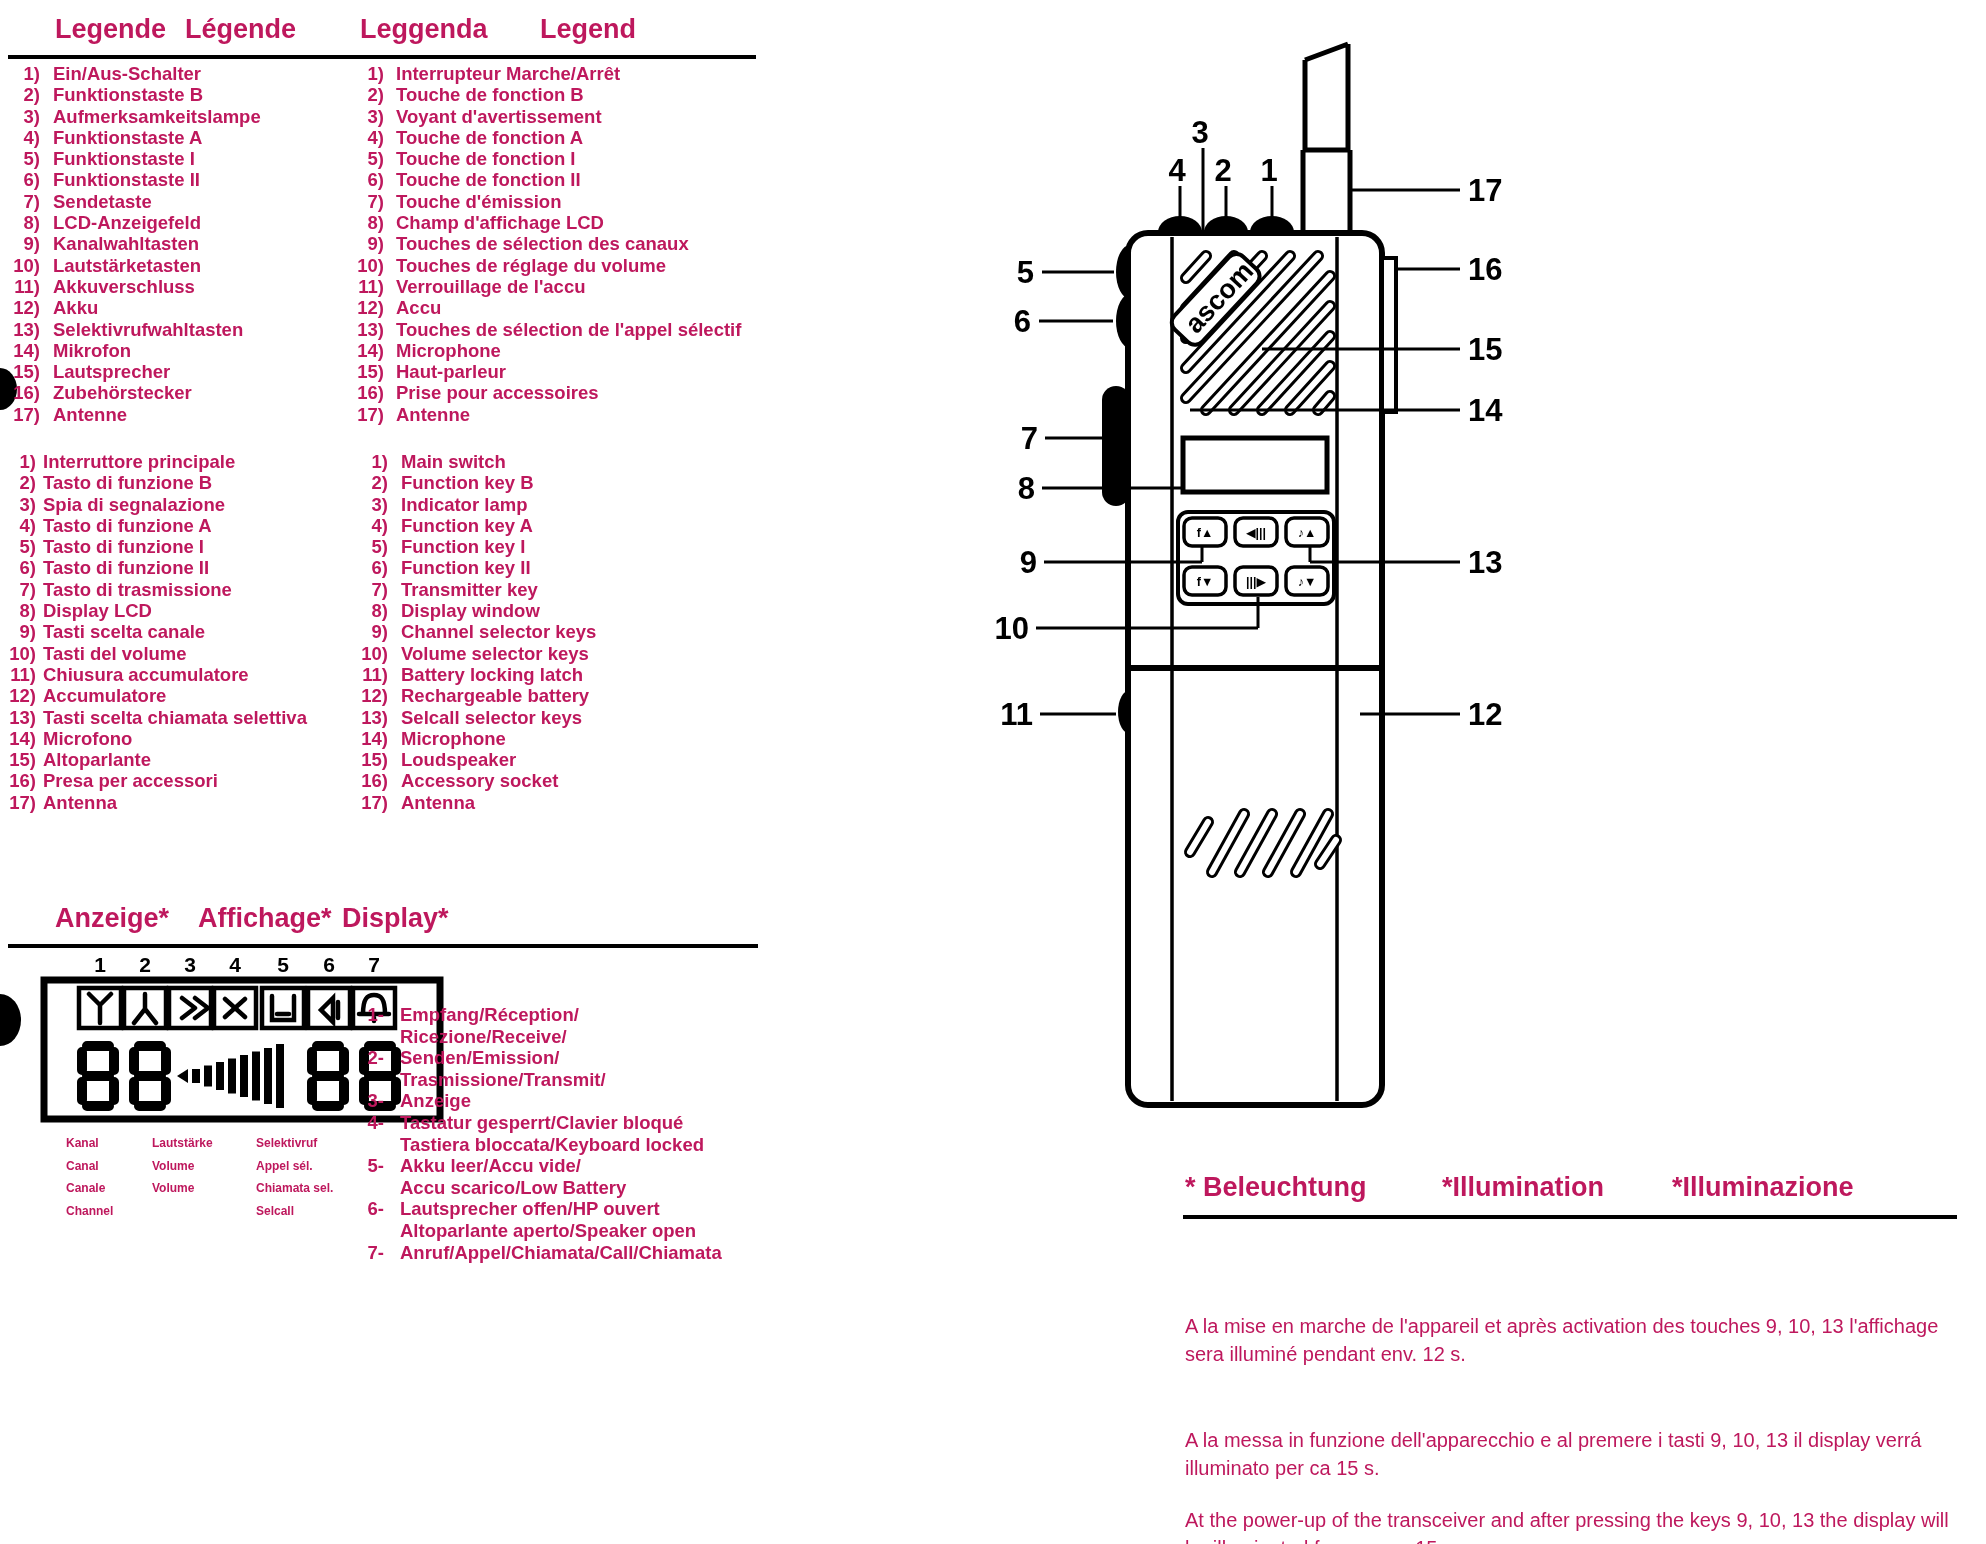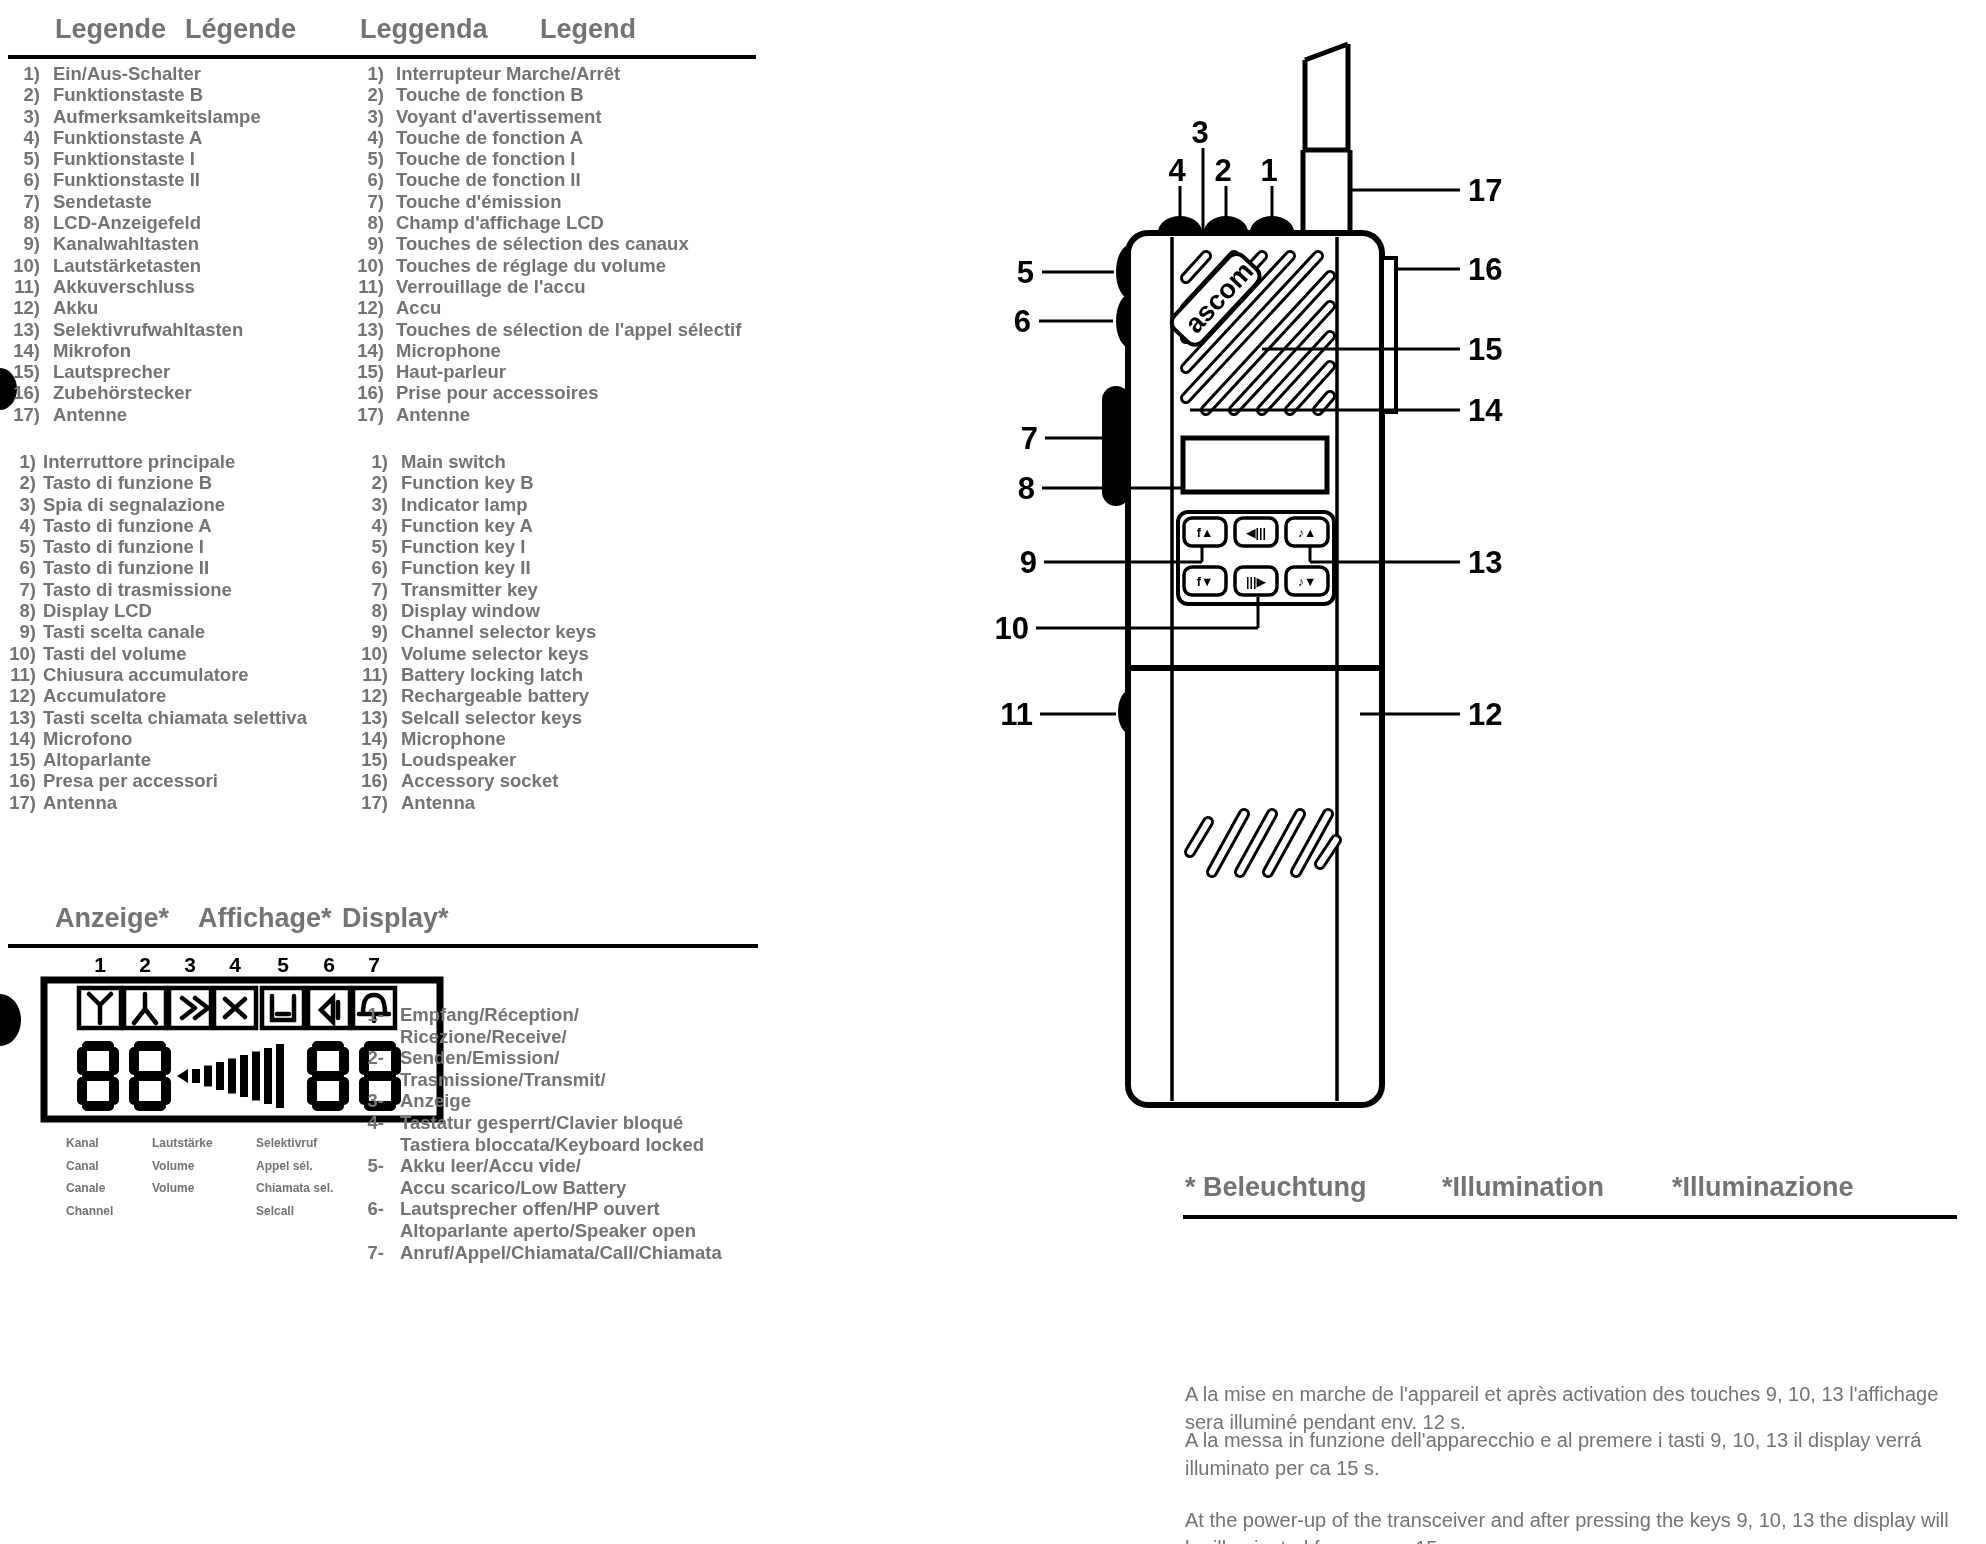--- a/index.html
+++ b/index.html
@@ -1,17 +1,17 @@
 <!DOCTYPE html>
 <html><head>
 <meta charset="utf-8">
 <style>
   html,body { margin:0; padding:0; background:#e8e8e8; }
   .page {
-    position:relative; width:1986px; height:1544px; background:#fff; color:#737373;
+    position:relative; width:1986px; height:1544px; background:#fff; color:#be185d;
     font-family:"Liberation Sans","DejaVu Sans",sans-serif; overflow:hidden;
   }
   .abs { position:absolute; }
   .hd { font-weight:bold; font-size:27px; white-space:nowrap; }
   .rule { position:absolute; background:#000; height:4px; }
   ol.llist { margin:0; padding:0; list-style:none; position:absolute; font-size:18.5px; font-weight:bold; }
   ol.llist li { display:flex; line-height:21.3px; }
   ol.llist .num { text-align:right; flex:none; }
   .de .num { width:32px; margin-right:13px; }
   .fr .num { width:32px; margin-right:12px; }
@@ -408,21 +408,21 @@
 Trasmissione/Transmit/</span></li><li><span class="num">3-</span><span class="pre">Anzeige</span></li><li><span class="num">4-</span><span class="pre">Tastatur gesperrt/Clavier bloqué
 Tastiera bloccata/Keyboard locked</span></li><li><span class="num">5-</span><span class="pre">Akku leer/Accu vide/
 Accu scarico/Low Battery</span></li><li><span class="num">6-</span><span class="pre">Lautsprecher offen/HP ouvert
 Altoparlante aperto/Speaker open</span></li><li><span class="num">7-</span><span class="pre">Anruf/Appel/Chiamata/Call/Chiamata</span></li></ol>
 
   <span class="abs hd" style="left:1185px; top:1172px;">* Beleuchtung</span>
   <span class="abs hd" style="left:1442px; top:1172px;">*Illumination</span>
   <span class="abs hd" style="left:1672px; top:1172px;">*Illuminazione</span>
   <div class="rule" style="left:1183px; top:1215px; width:774px;"></div>
 
-  <p class="para" style="left:1185px; top:1360px;">A la mise en marche de l'appareil et après activation des touches 9, 10, 13 l'affichage sera illuminé pendant env. 12 s.</p>
+  <p class="para" style="left:1185px; top:1292px;">A la mise en marche de l'appareil et après activation des touches 9, 10, 13 l'affichage sera illuminé pendant env. 12 s.</p>
   <p class="para" style="left:1185px; top:1406px;">A la messa in funzione dell'apparecchio e al premere i tasti 9, 10, 13 il display verrá illuminato per ca 15 s.</p>
   <p class="para" style="left:1185px; top:1486px;">At the power-up of the transceiver and after pressing the keys 9, 10, 13 the display will be illuminated for approx. 15 s.</p>
 
   <svg class="abs" style="left:940px; top:30px;" width="1046" height="1120" viewBox="940 30 1046 1120">
 
     <path d="M1305 60 L1348 44 M1305 60 V150 M1348 44 V150 M1303 150 H1350 M1303 150 V236 M1350 150 V236" fill="none" stroke="#000" stroke-width="5"></path>
 
     <ellipse cx="1130" cy="272" rx="14" ry="27" fill="#000"></ellipse>
     <ellipse cx="1130" cy="321" rx="14" ry="27" fill="#000"></ellipse>
     <rect x="1102" y="386" width="28" height="120" rx="14" fill="#000"></rect>

